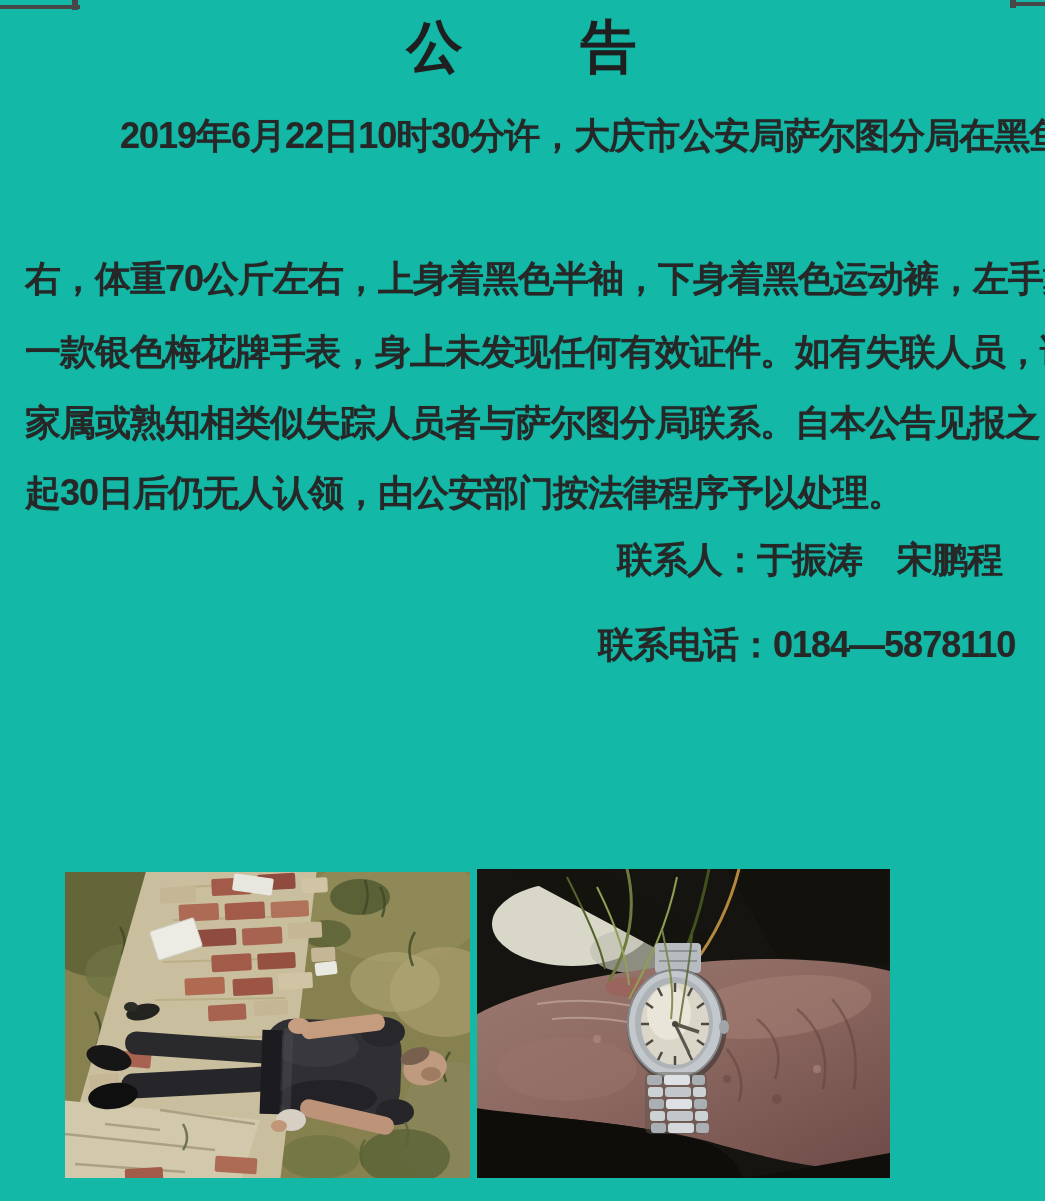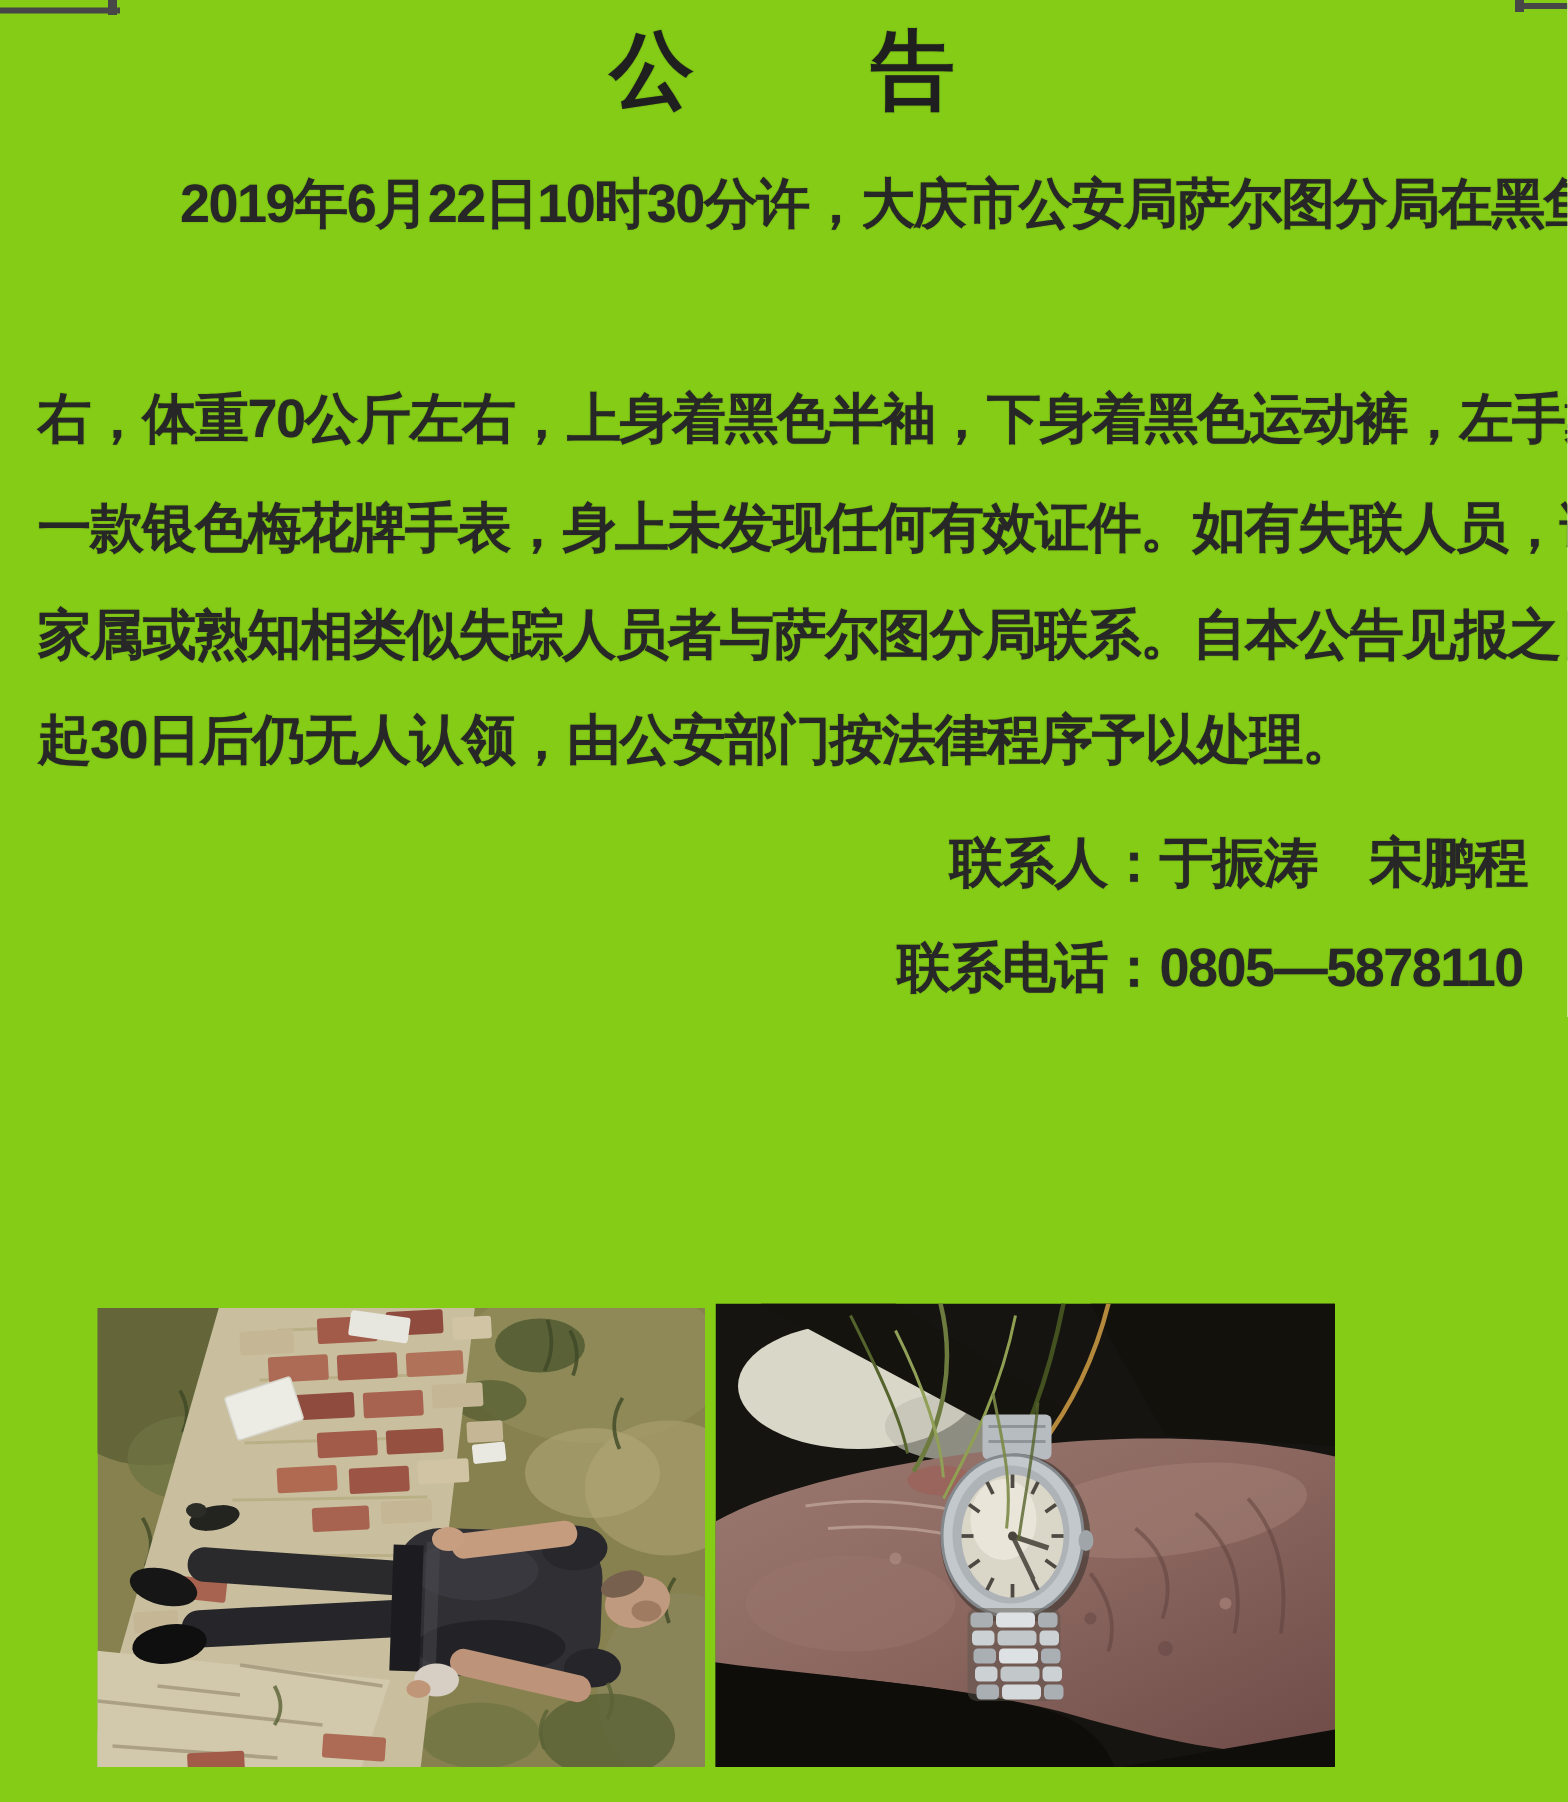--- a/index.html
+++ b/index.html
@@ -1,18 +1,18 @@
 <!DOCTYPE html>
 <html><head>
 <meta charset="utf-8">
 <style>
   html,body{margin:0;padding:0;background:#ffffff;}
   .page{
     position:relative;width:1045px;height:1201px;margin:0 auto;
-    background:#84cc16;overflow:hidden;
+    background:#14b8a6;overflow:hidden;
     font-family:"Liberation Sans","DejaVu Sans",sans-serif;
     color:#262626;
   }
   .t{white-space:pre;}
   .title{
     position:absolute;top:10px;left:0;width:100%;
     text-align:center;font-size:56px;font-weight:700;
     letter-spacing:2px;color:#1f1f1f;
     text-shadow:0 0 1px rgba(0,0,0,.35);
     margin:0;
@@ -25,21 +25,21 @@
   .l1{top:112px;left:120px;}
   .l2{top:184px;}
   .l3{top:255px;}
   .l4{top:328px;}
   .l5{top:399px;}
   .l6{top:469px;}
   .sig{
     position:absolute;font-size:36px;font-weight:600;letter-spacing:-1px;
     color:#272727;white-space:pre;text-shadow:0 0 1px rgba(0,0,0,.3);
   }
-  .contact{top:551px;left:617px;margin-left:16px;}
+  .contact{top:536px;left:617px;}
   .phone{top:621px;left:598px;}
   .issuer{top:694px;left:688px;}
   .date{top:766px;left:635px;}
   .photo{position:absolute;display:block;line-height:0;}
   .photo-left{left:25px;top:856px;width:405px;height:306px;}
   .photo-right{left:437px;top:853px;width:413px;height:309px;}
   .photo svg{width:100%;height:100%;display:block;}
   .artifact{position:absolute;background:#474747;}
   .a-left-h{top:5px;left:0;width:80px;height:4px;}
   .a-left-v{top:0;left:72px;width:6px;height:10px;}
@@ -58,21 +58,21 @@
 
   <h1 class="title t">公　　告</h1>
 
   <div class="bodyline l1">2019年6月22日10时30分许，大庆市公安局萨尔图分局在黑鱼</div>
   <div class="bodyline l3">右，体重70公斤左右，上身着黑色半袖，下身着黑色运动裤，左手戴</div>
   <div class="bodyline l4">一款银色梅花牌手表，身上未发现任何有效证件。如有失联人员，请</div>
   <div class="bodyline l5">家属或熟知相类似失踪人员者与萨尔图分局联系。自本公告见报之日</div>
   <div class="bodyline l6">起30日后仍无人认领，由公安部门按法律程序予以处理。</div>
 
   <div class="sig contact">联系人：于振涛　宋鹏程</div>
-  <div class="sig phone">联系电话：0805—5878110</div>
+  <div class="sig phone">联系电话：0184—5878110</div>
 
   <figure class="photo photo-left">
     <svg viewBox="0 0 405 306" preserveAspectRatio="none">
 
       <rect x="0" y="0" width="405" height="306" fill="#86814f"></rect>
       <ellipse cx="35" cy="45" rx="70" ry="60" fill="#5e6236" opacity="0.85"></ellipse>
       <ellipse cx="330" cy="35" rx="90" ry="55" fill="#8f8a58" opacity="0.9"></ellipse>
       <ellipse cx="380" cy="120" rx="55" ry="45" fill="#a99d6c" opacity="0.7"></ellipse>
       <ellipse cx="330" cy="110" rx="45" ry="30" fill="#b3a777" opacity="0.6"></ellipse>
       <ellipse cx="60" cy="100" rx="40" ry="28" fill="#6e7342" opacity="0.8"></ellipse>

